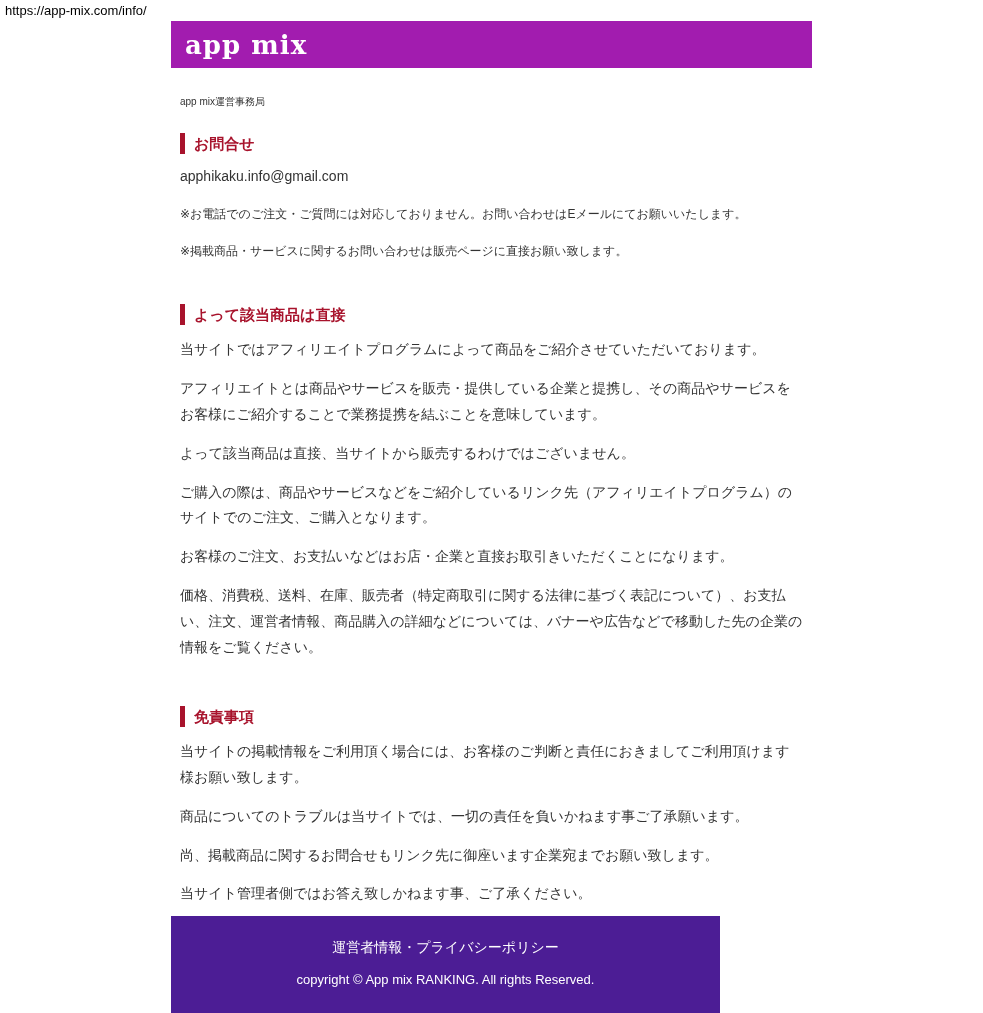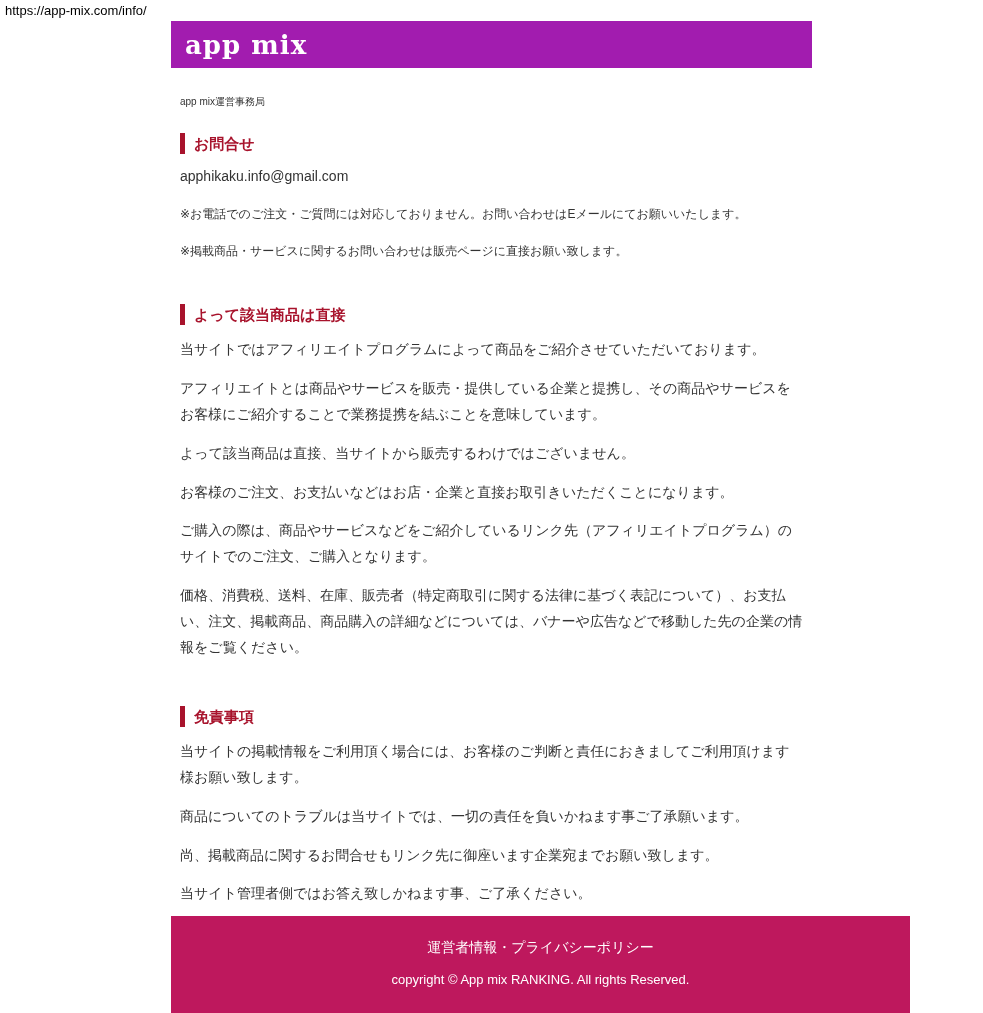--- a/index.html
+++ b/index.html
@@ -77,23 +77,23 @@
     font-size: 14px;
     line-height: 1.85;
   }
   .section-title + .body-p {
     margin-top: 12px;
   }
   .site-footer {
     position: absolute;
     left: 171px;
     top: 916px;
-    width: 739px;
+    width: 549px;
     height: 97px;
-    background: #be185d;
+    background: #4c1d95;
     color: #ffffff;
     text-align: center;
     box-sizing: border-box;
     padding-top: 22px;
   }
   .footer-link {
     display: inline-block;
     color: #ffffff;
     font-size: 14px;
     line-height: 16px;
@@ -126,23 +126,23 @@
       <p class="email">apphikaku.info@gmail.com</p>
       <p class="note">※お電話でのご注文・ご質問には対応しておりません。お問い合わせはEメールにてお願いいたします。</p>
       <p class="note">※掲載商品・サービスに関するお問い合わせは販売ページに直接お願い致します。</p>
     </section>
 
     <section class="section-tokutei">
       <h2 class="section-title">よって該当商品は直接</h2>
       <p class="body-p">当サイトではアフィリエイトプログラムによって商品をご紹介させていただいております。</p>
       <p class="body-p">アフィリエイトとは商品やサービスを販売・提供している企業と提携し、その商品やサービスをお客様にご紹介することで業務提携を結ぶことを意味しています。</p>
       <p class="body-p">よって該当商品は直接、当サイトから販売するわけではございません。</p>
+      <p class="body-p">ご購入の際は、商品やサービスなどをご紹介しているリンク先（アフィリエイトプログラム）のサイトでのご注文、ご購入となります。</p>
       <p class="body-p">お客様のご注文、お支払いなどはお店・企業と直接お取引きいただくことになります。</p>
-      <p class="body-p">ご購入の際は、商品やサービスなどをご紹介しているリンク先（アフィリエイトプログラム）のサイトでのご注文、ご購入となります。</p>
-      <p class="body-p">価格、消費税、送料、在庫、販売者（特定商取引に関する法律に基づく表記について）、お支払い、注文、掲載商品、商品購入の詳細などについては、バナーや広告などで移動した先の企業の情報をご覧ください。</p>
+      <p class="body-p">価格、消費税、送料、在庫、販売者（特定商取引に関する法律に基づく表記について）、お支払い、注文、運営者情報、商品購入の詳細などについては、バナーや広告などで移動した先の企業の情報をご覧ください。</p>
     </section>
 
     <section class="section-disclaimer">
       <h2 class="section-title">免責事項</h2>
       <p class="body-p">当サイトの掲載情報をご利用頂く場合には、お客様のご判断と責任におきましてご利用頂けます様お願い致します。</p>
       <p class="body-p">商品についてのトラブルは当サイトでは、一切の責任を負いかねます事ご了承願います。</p>
       <p class="body-p">尚、掲載商品に関するお問合せもリンク先に御座います企業宛までお願い致します。</p>
       <p class="body-p">当サイト管理者側ではお答え致しかねます事、ご了承ください。</p>
     </section>
 

